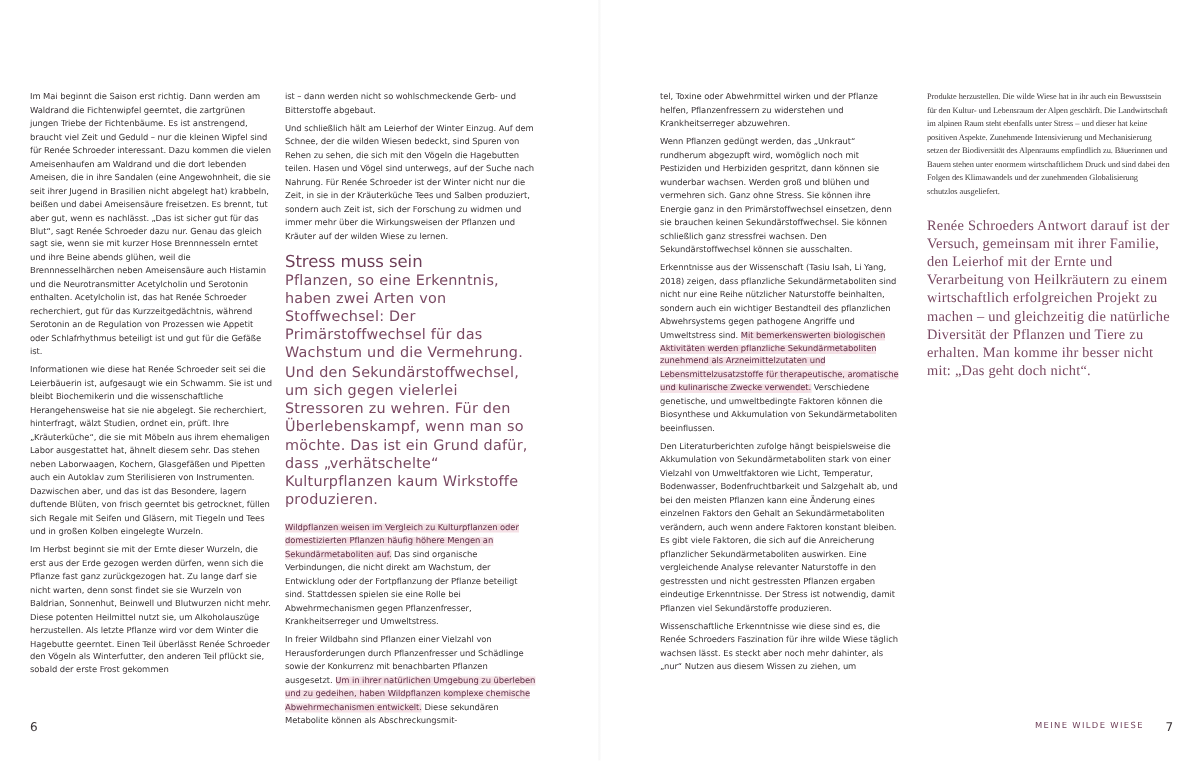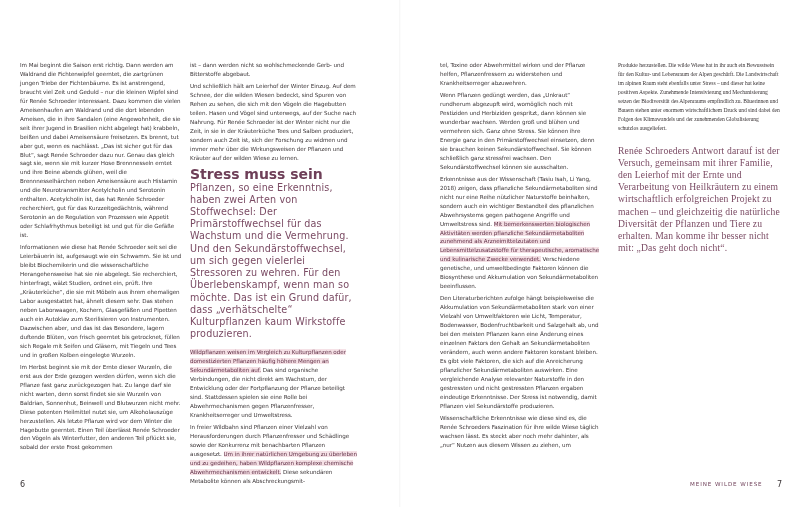--- a/index.html
+++ b/index.html
@@ -20,21 +20,21 @@
     font-size: 5.6px; line-height: 8.95px;
     letter-spacing: -0.05px;
     text-align: left;
   }
   .col p { margin: 0 0 3.2px 0; }
   #col1 { left: 20px; width: 162px; }
   #col2 { left: 190px; width: 167px; }
   #col3 { left: 440px; width: 160px; }
   #col4 { left: 618px; width: 162px; font-family: Liberation Serif, serif; }
   .subhead {
-    color: #6e3f58; font-weight: bold; font-size: 14px; line-height: 11px;
+    color: #6e3f58; font-weight: normal; font-size: 11px; line-height: 11px;
     margin: 6px 0 2px 0;
   }
   .pull {
     color: #7a4a63; font-size: 9.6px; line-height: 12.2px; letter-spacing: 0.15px;
     margin: 0 0 8px 0;
   }
   .hl {
     background: #f5e1e6;
     color: #5e2e45;
     box-decoration-break: clone; -webkit-box-decoration-break: clone;

